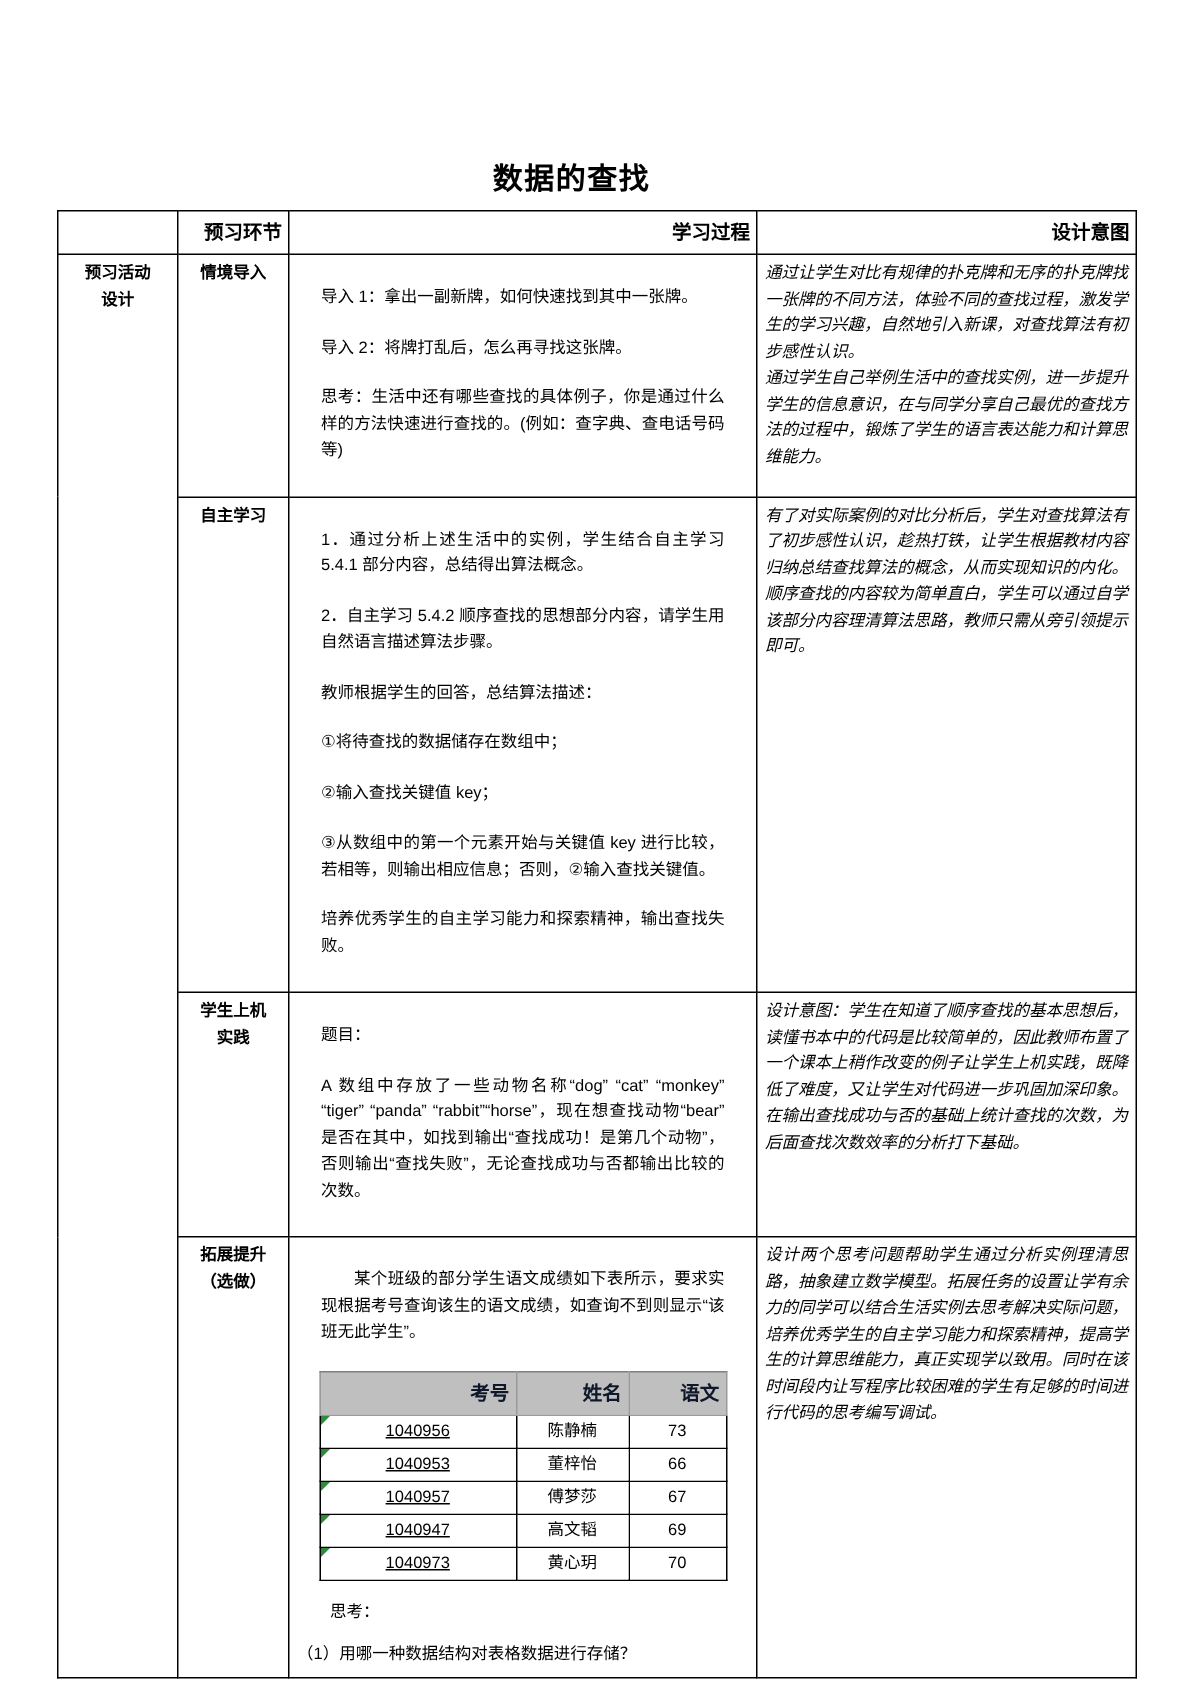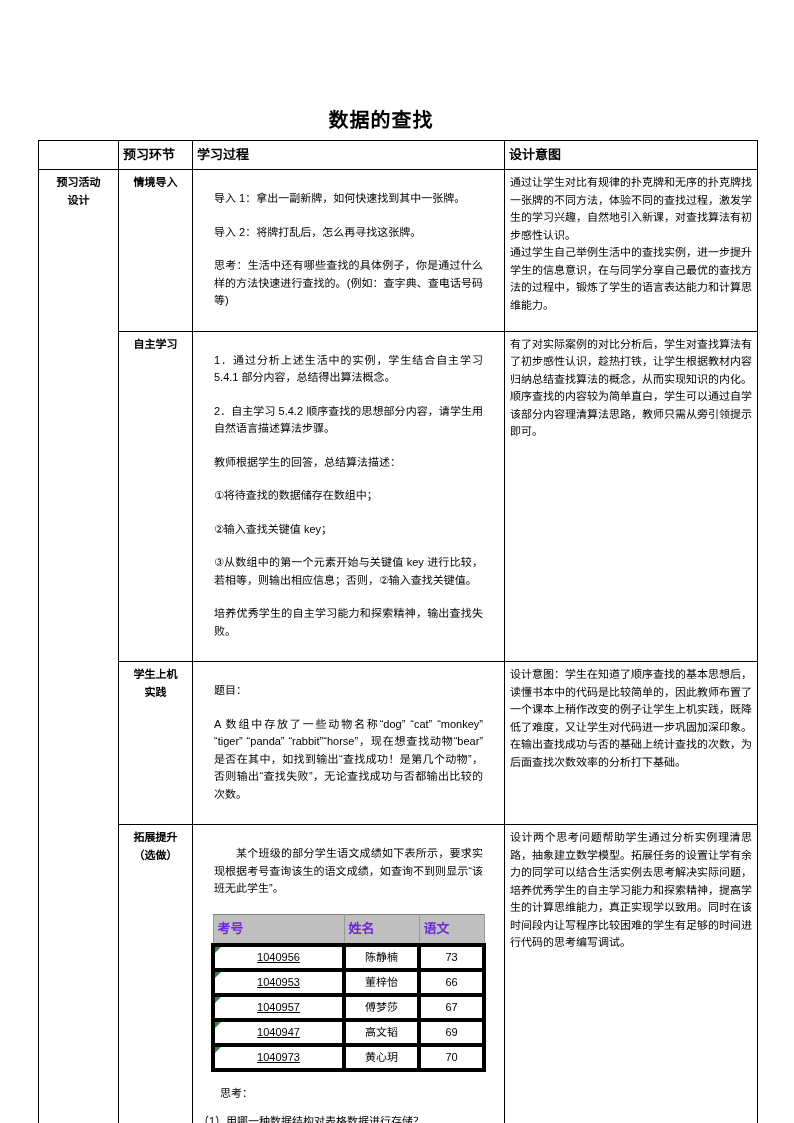--- a/index.html
+++ b/index.html
@@ -49,21 +49,21 @@
   }
 
   
   col.c-stage   { width: 80px; }
   col.c-link    { width: 74px; }
   col.c-process { width: 312px; }
   col.c-intent  { width: 253px; }
 
   
   .plan-table thead th {
-    text-align: left;
+    text-align: right;
     font-weight: bold;
     font-size: 13px;
     height: 22px;
     padding: 3px 4px;
     vertical-align: middle;
   }
   th.blank-head { border-top: 1px solid #000; }
 
   
   .stage-cell {
@@ -94,20 +94,21 @@
     text-justify: inter-ideograph;
   }
   .body-cell p.indent { text-indent: 22px; }
 
   .intent-cell p {
     margin: 0;
     text-align: justify;
     text-justify: inter-ideograph;
     font-size: 11px;
     line-height: 17.5px;
+    font-style: italic;
   }
 
   
   .score-wrap {
     margin: 11px 0 0 0;
     display: flex;
     justify-content: center;
   }
   .score-table {
     border-collapse: collapse;
@@ -121,24 +122,24 @@
 
   .score-table th {
     background: #bfbfbf;
     border: 1px solid #9a9a9a;
     border-top: 1px solid #808080;
     font-weight: bold;
     font-size: 12px;
     text-align: center;
     padding: 2px 0 3px 0;
     line-height: 16px;
-    color: #6d28d9;
+    color: #0f172a;
   }
   .score-table td {
-    border: 4px solid #000000;
+    border: 1px solid #000000;
     text-align: center;
     padding: 2px 0 3px 0;
     line-height: 16px;
     background: #ffffff;
     position: relative;
     color: #000;
   }
   .score-table td.id-cell {
     text-decoration: underline;
   }

